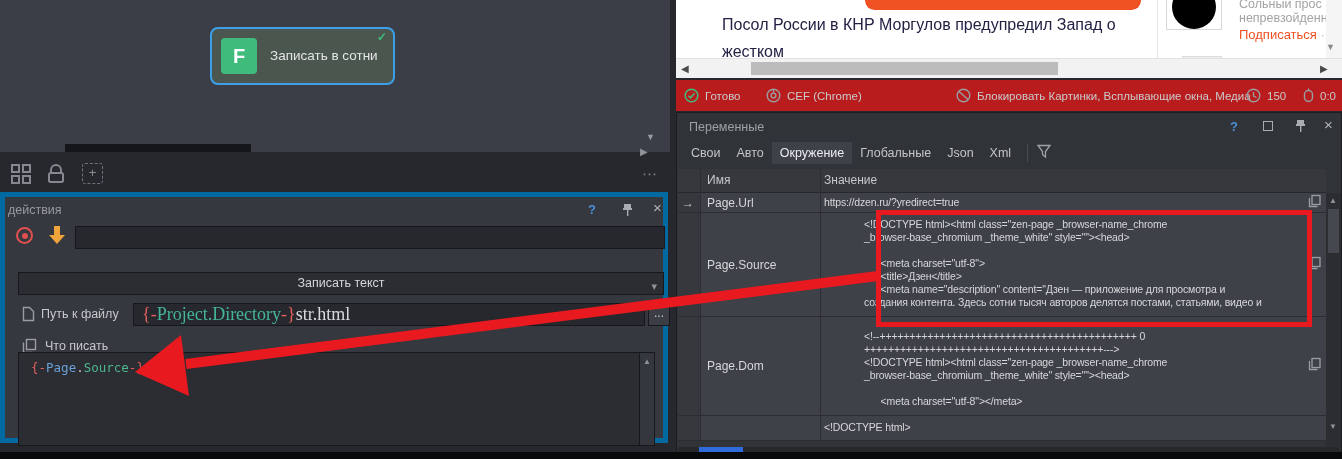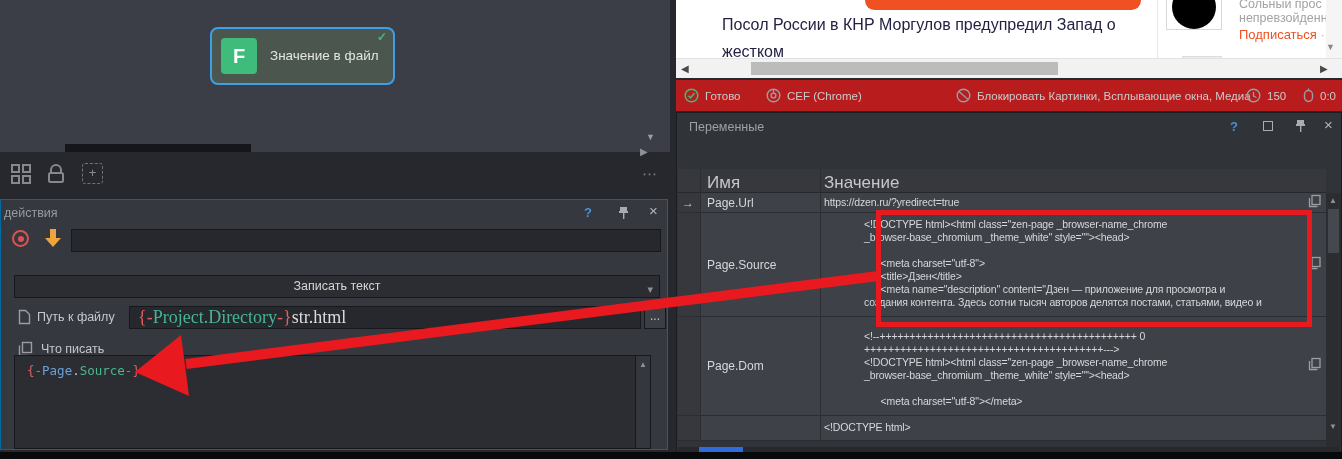--- a/index.html
+++ b/index.html
@@ -18,21 +18,21 @@
   .cv-down { position:absolute; left:646px; top:132px; color:#9a9da1; font-size:9px; }
   .black-strip { left:65px; top:144px; width:186px; height:15px; background:#15161a; }
   .mid { left:0; top:152px; width:670px; height:45px; background:#26282e; }
   .mid-icon { position:absolute; top:11px; }
   .addframe { width:21px; height:21px; border:1.5px dashed #6f7278; color:#8a8d92; font-size:13px;
               text-align:center; line-height:18px; border-radius:3px; }
   .expand-r { left:640px; top:146px; color:#8e9196; font-size:10px; }
   .more-dots { left:642px; top:165px; color:#7d8085; font-size:15px; letter-spacing:2px; }
 
   
-  .ap { left:0; top:199px; width:668px; height:251px; background:#35383e; border:1px solid #0369a1; }
+  .ap { left:0; top:192px; width:668px; height:251px; background:#35383e; border:5px solid #0369a1; }
   .ap-title { position:absolute; left:3px; top:6px; color:#989ba0; font-size:12.5px; }
   .panel-help { color:#4a90d9; font-weight:bold; font-size:13px; }
   .panel-close { color:#b3b5b9; font-size:15px; line-height:14px; }
   .panel-max { width:10px; height:10px; border:1.2px solid #a9acb0; }
   .record-icon { position:absolute; left:11px; top:30px; width:17px; height:17px; border:2px solid #e0504f;
                  border-radius:50%; }
   .record-icon::after { content:""; position:absolute; left:3.5px; top:3.5px; width:6px; height:6px;
                         border-radius:50%; background:#e0504f; }
   .cmd-input { position:absolute; left:70px; top:29px; width:590px; height:23px; background:#26282d; border:1px solid #17181c; }
   .select { position:absolute; left:13px; top:75px; width:646px; height:23px; background:#2b2d32;
@@ -76,21 +76,21 @@
   
   .vp { left:676px; top:112px; width:666px; height:340px; background:#303338; border:1px solid #1b1d21; }
   .vp-title { position:absolute; left:12px; top:7px; color:#9da0a4; font-size:12.5px; }
   .ico-right { position:absolute; top:6px; }
   .vp-tabs { position:absolute; left:6px; top:29px; display:flex; align-items:center; }
   .vp-tab { padding:4px 8px; color:#c3c5c8; font-size:12.5px; white-space:nowrap; }
   .vp-tab.active { background:#3e4148; color:#eceef0; }
   .tab-sep { width:1px; height:18px; background:#4a4d52; margin:0 8px; }
   .vtable { position:absolute; left:1px; top:56px; width:648px; height:272px; background:#3e4147; overflow:hidden; }
   .vt-header { position:absolute; left:0; top:0; width:100%; height:24px; background:#36383e; border-bottom:1px solid #26282c; }
-  .vt-header span { position:absolute; top:4px; color:#c5c7ca; font-size:17px; }
+  .vt-header span { position:absolute; top:4px; color:#c5c7ca; font-size:12px; }
   .vt-colline { position:absolute; top:0; width:1px; height:272px; background:#2c2e33; z-index:5; }
   .vt-gutter { position:absolute; left:0; top:24px; width:22px; height:248px; background:#36383e; }
   .vt-row { position:absolute; left:0; width:648px; border-bottom:1px solid #2b2d32; }
   .vt-name { position:absolute; left:29px; top:50%; transform:translateY(-50%); color:#d6d8db; font-size:12px; }
   .vt-value { position:absolute; left:146px; right:26px; top:3px; color:#d6d8db; font-size:10.5px;
               letter-spacing:-0.15px; line-height:13px; white-space:pre-wrap; }
   .vt-value.indent { left:186px; top:5px; }
   .vt-value.pad { top:13px; }
   .vt-copy { position:absolute; right:5px; top:50%; transform:translateY(-50%); }
   .vt-pointer { position:absolute; left:4px; top:50%; transform:translateY(-50%); color:#c8cacd; font-size:12px; }
@@ -105,21 +105,21 @@
   .red-rect { left:876px; top:210px; width:436px; height:117px; border:5px solid #e8191f; z-index:55; }
   .arrow-svg { left:0; top:0; width:1342px; height:459px; z-index:60; pointer-events:none; }
   .bottom-bar { left:0; top:452px; width:1342px; height:7px; background:#08090b; z-index:70; }
 </style>
 </head>
 <body>
 
 <div class="abs canvas">
   <div class="node">
     <div class="node-icon">F</div>
-    <div class="node-label">Значение в файл</div>
+    <div class="node-label">Записать в сотни</div>
     <div class="node-check">✓</div>
   </div>
   <div class="cv-down">▼</div>
 </div>
 <div class="abs black-strip"></div>
 <div class="abs mid">
   <div class="mid-icon" style="left:10px;">
     <svg width="22" height="22">
         <g fill="none" stroke="#85888e" stroke-width="2">
       <rect x="2" y="2" width="7" height="7"></rect>
@@ -260,20 +260,34 @@
   <div class="ico-right panel-help" style="left:553px;">?</div>
   <div class="ico-right panel-max" style="left:586px; top:8px;"></div>
   <div class="ico-right" style="left:618px;">
     <svg width="11" height="14">
         <path d="M2 1 h7 v4 h1 v2 H1 V5 h1 z" fill="#a9acb0"></path>
         <rect x="5" y="7" width="1.4" height="6" fill="#a9acb0"></rect>
       </svg>
   </div>
   <div class="ico-right panel-close" style="left:647px; top:5px;">×</div>
 
+  <div class="vp-tabs">
+    <div class="vp-tab">Свои</div>
+    <div class="vp-tab">Авто</div>
+    <div class="vp-tab active">Окружение</div>
+    <div class="vp-tab">Глобальные</div>
+    <div class="vp-tab">Json</div>
+    <div class="vp-tab">Xml</div>
+    <div class="tab-sep"></div>
+    <div>
+      <svg width="16" height="15">
+          <path d="M2 1.5 h12 l-4.5 6 v5.5 l-3 -2.5 v-3 z" fill="none" stroke="#9fa2a6" stroke-width="1.3"></path>
+        </svg>
+    </div>
+  </div>
 
   <div class="vtable">
     <div class="vt-gutter"></div>
     <div class="vt-header">
       <span style="left:29px;">Имя</span>
       <span style="left:146px;">Значение</span>
     </div>
 
     <div class="vt-row" style="top:24px; height:20px;">
       <div class="vt-pointer">→</div>

